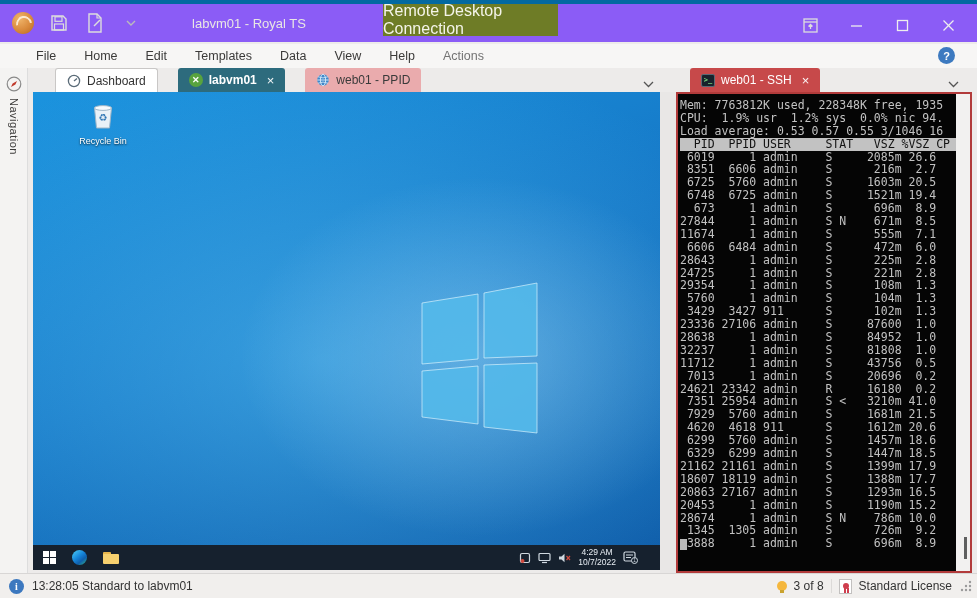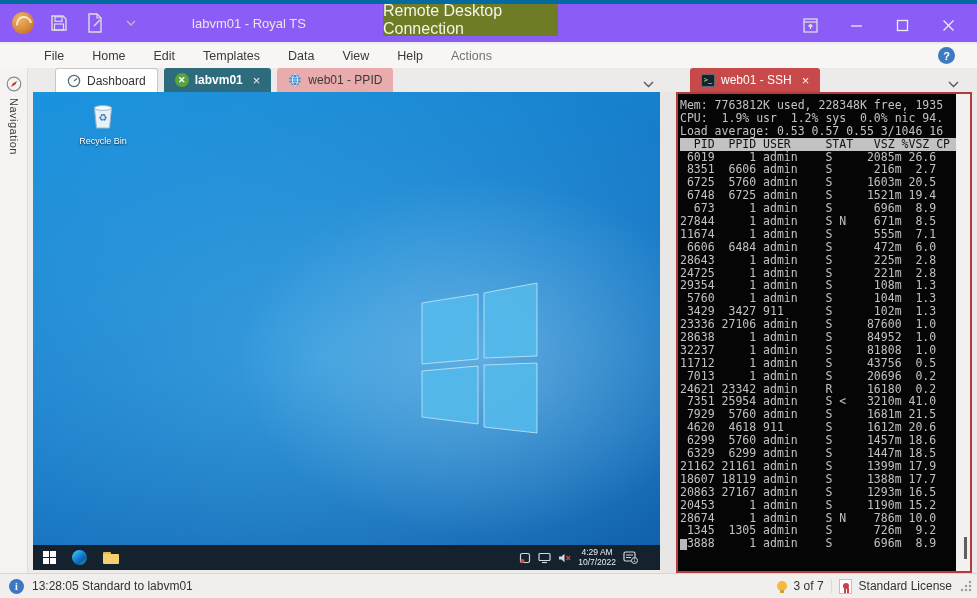--- a/index.html
+++ b/index.html
@@ -19,29 +19,29 @@
   .tb-ic { display:flex; align-items:center; justify-content:center; width:22px; height:22px; }
   .tb-title { position:absolute; left:115px; width:268px; text-align:center;
     color:#e9e7e4; font-size:13px; }
   .ctx-tab { position:absolute; left:383px; top:0; width:175px; height:32px;
     background:#6e7c26; color:#f4f4e8; font-size:16px; display:flex; align-items:center; justify-content:center; }
   .win-btns { position:absolute; right:0; top:0; height:42px; display:flex; align-items:center; gap:12px; padding-right:12px; }
   .win-btn { width:34px; height:30px; display:flex; align-items:center; justify-content:center; }
 
   
   .menubar { position:absolute; left:0; top:44px; width:977px; height:24px;
-    background:#f7f6f5; display:flex; align-items:center; padding-left:30px; }
+    background:#f7f6f5; display:flex; align-items:center; padding-left:22px; }
   .menu-item { font-size:12.5px; color:#3b3a39; padding:0 14px; cursor:default; }
   .menu-item.accent { color:#737373; }
   .help-btn { position:absolute; right:22px; top:3px; width:17px; height:17px; border-radius:50%;
     background:#3d7ac0; color:#fff; font-size:11px; font-weight:bold; display:flex; align-items:center; justify-content:center; }
 
   
   .tabstrip { position:absolute; left:0; top:68px; width:977px; height:24px; background:#edebea; }
-  .tabs-left { position:absolute; left:55px; top:0; display:flex; gap:6px; height:24px; }
+  .tabs-left { position:absolute; left:55px; top:0; display:flex; gap:20px; height:24px; }
   .tabs-right { position:absolute; left:690px; top:0; display:flex; height:24px; }
   .tab { display:flex; align-items:center; gap:6px; height:24px; padding:0 11px;
     border-radius:3px 3px 0 0; font-size:12px; white-space:nowrap; }
   .tab.dashboard { background:#ffffff; border:1px solid #c9c7c6; border-bottom:none; color:#333; }
   .tab.rdp { background:#2d6b7d; color:#fff; font-weight:bold; }
   .tab.https { background:#eaabad; color:#3a3a3a; }
   .tab.ssh { background:#c7494a; color:#fff; }
   .tab .close { font-weight:normal; font-size:13px; margin-left:4px; opacity:.95; }
   .tab.rdp .close, .tab.ssh .close { color:#fff; }
   .strip-chevron { position:absolute; top:6px; }
@@ -349,21 +349,21 @@
 
   <div class="statusbar">
     <div class="sb-left">
       <div class="info-ic">
           <span>i</span>
         </div>
       <span>13:28:05 Standard to labvm01</span>
     </div>
     <div class="sb-right">
       <div class="bulb"></div>
-      <span>3 of 7</span>
+      <span>3 of 8</span>
       <div class="sb-sep"></div>
       <div class="license-ic"></div>
       <span>Standard License</span>
       <svg width="14" height="14" viewBox="0 0 14 14">
         <g fill="#9a9a9a">
           <circle cx="11" cy="3" r="1.2"></circle>
             <circle cx="11" cy="7" r="1.2"></circle>
             <circle cx="7" cy="7" r="1.2"></circle>
           <circle cx="11" cy="11" r="1.2"></circle>
             <circle cx="7" cy="11" r="1.2"></circle>

